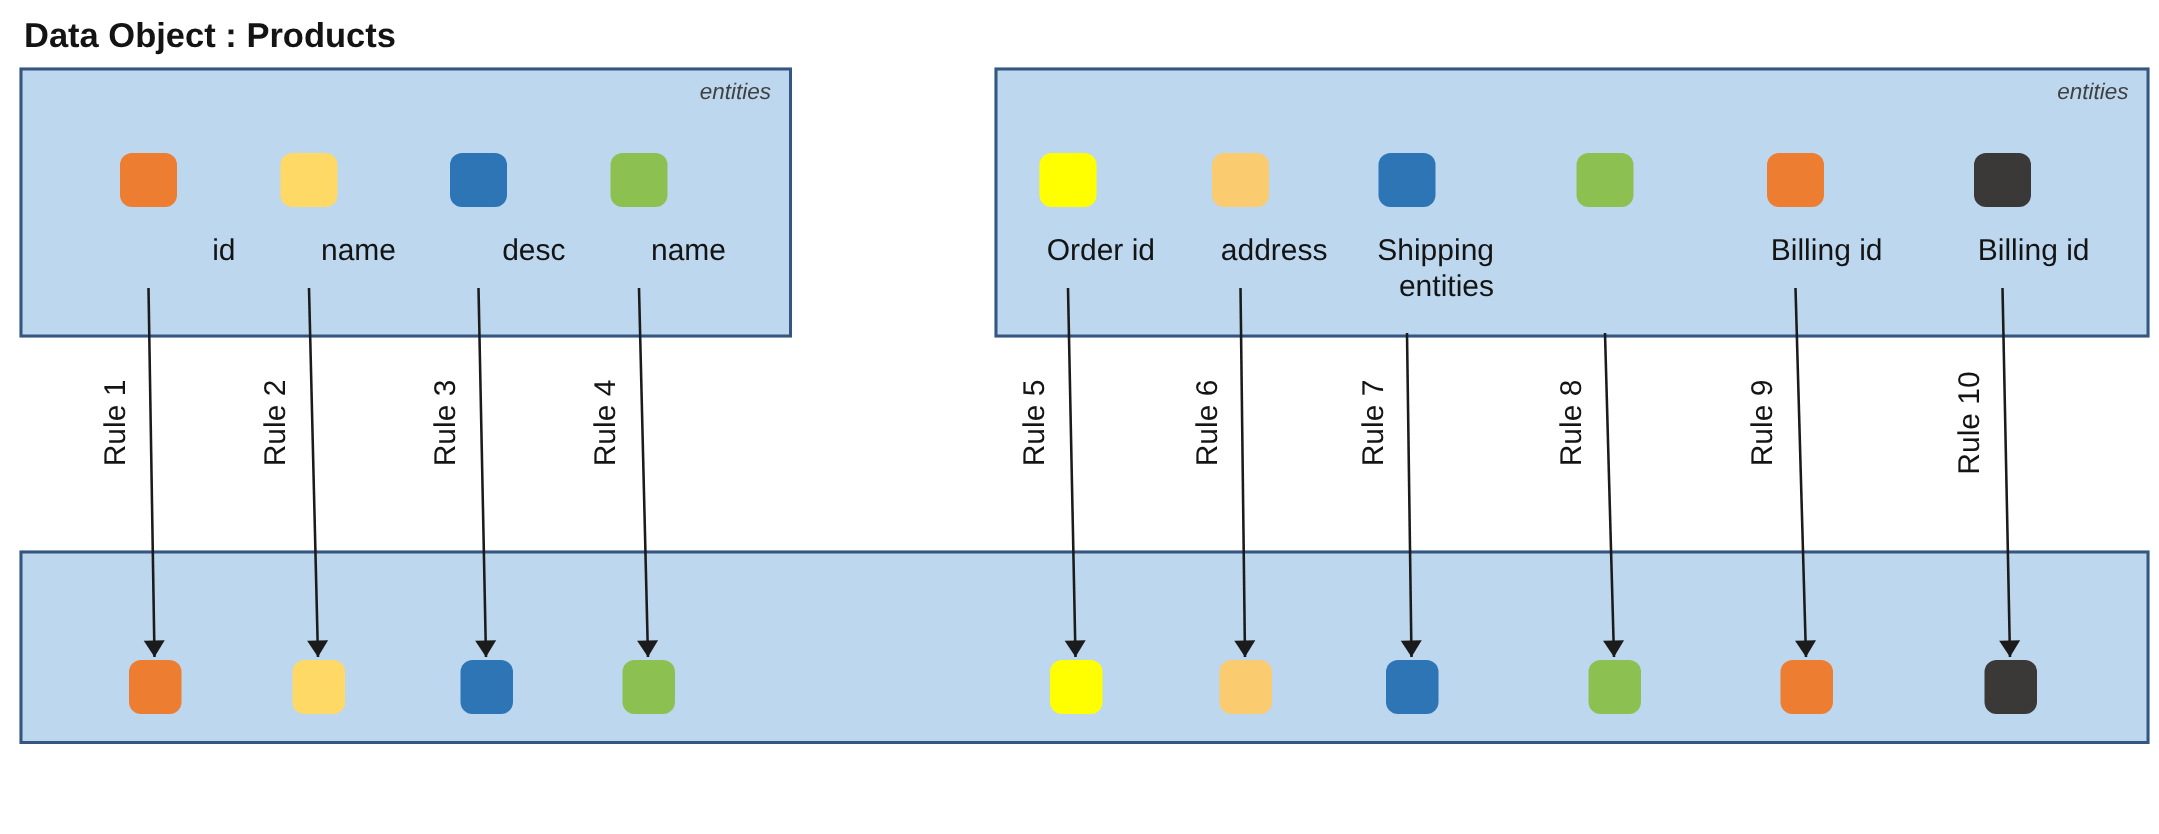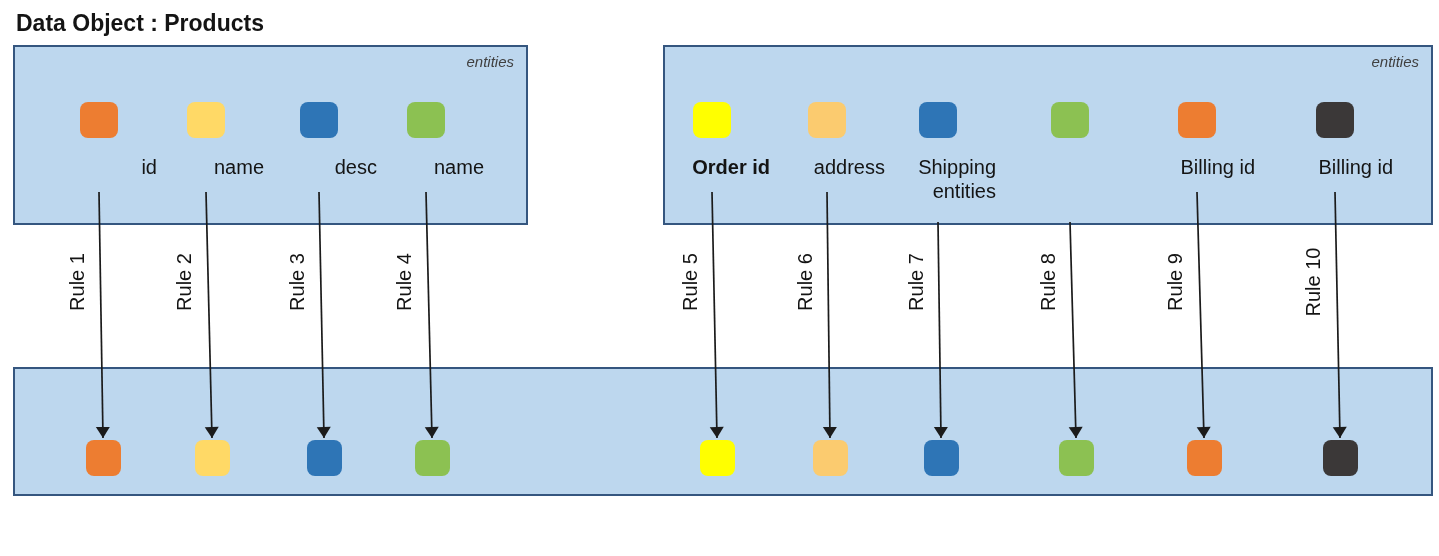--- a/index.html
+++ b/index.html
@@ -101,21 +101,21 @@
     <div class="swatch" style="left: 187px; top: 102px; width: 38px; height: 36px; background: rgb(255, 217, 102);"></div>
     <div class="entity-label" style="left: 148px; top: 155px;">name</div>
     <div class="swatch" style="left: 194.5px; top: 440px; width: 35px; height: 36px; background: rgb(255, 217, 102);"></div>
     <div class="swatch" style="left: 300px; top: 102px; width: 38px; height: 36px; background: rgb(46, 117, 182);"></div>
     <div class="entity-label" style="left: 261px; top: 155px;">desc</div>
     <div class="swatch" style="left: 306.5px; top: 440px; width: 35px; height: 36px; background: rgb(46, 117, 182);"></div>
     <div class="swatch" style="left: 407px; top: 102px; width: 38px; height: 36px; background: rgb(140, 193, 82);"></div>
     <div class="entity-label" style="left: 368px; top: 155px;">name</div>
     <div class="swatch" style="left: 414.5px; top: 440px; width: 35px; height: 36px; background: rgb(140, 193, 82);"></div>
     <div class="swatch" style="left: 693px; top: 102px; width: 38px; height: 36px; background: rgb(255, 255, 0);"></div>
-    <div class="entity-label" style="left: 654px; top: 155px; font-weight: bold;">Order id</div>
+    <div class="entity-label" style="left: 654px; top: 155px;">Order id</div>
     <div class="swatch" style="left: 699.5px; top: 440px; width: 35px; height: 36px; background: rgb(255, 255, 0);"></div>
     <div class="swatch" style="left: 808px; top: 102px; width: 38px; height: 36px; background: rgb(251, 203, 111);"></div>
     <div class="entity-label" style="left: 769px; top: 155px;">address</div>
     <div class="swatch" style="left: 812.5px; top: 440px; width: 35px; height: 36px; background: rgb(251, 203, 111);"></div>
     <div class="swatch" style="left: 919px; top: 102px; width: 38px; height: 36px; background: rgb(46, 117, 182);"></div>
     <div class="entity-label" style="left: 880px; top: 155px;">Shipping entities</div>
     <div class="swatch" style="left: 923.5px; top: 440px; width: 35px; height: 36px; background: rgb(46, 117, 182);"></div>
     <div class="swatch" style="left: 1051px; top: 102px; width: 38px; height: 36px; background: rgb(140, 193, 82);"></div>
     <div class="swatch" style="left: 1058.5px; top: 440px; width: 35px; height: 36px; background: rgb(140, 193, 82);"></div>
     <div class="swatch" style="left: 1178px; top: 102px; width: 38px; height: 36px; background: rgb(237, 125, 49);"></div>

